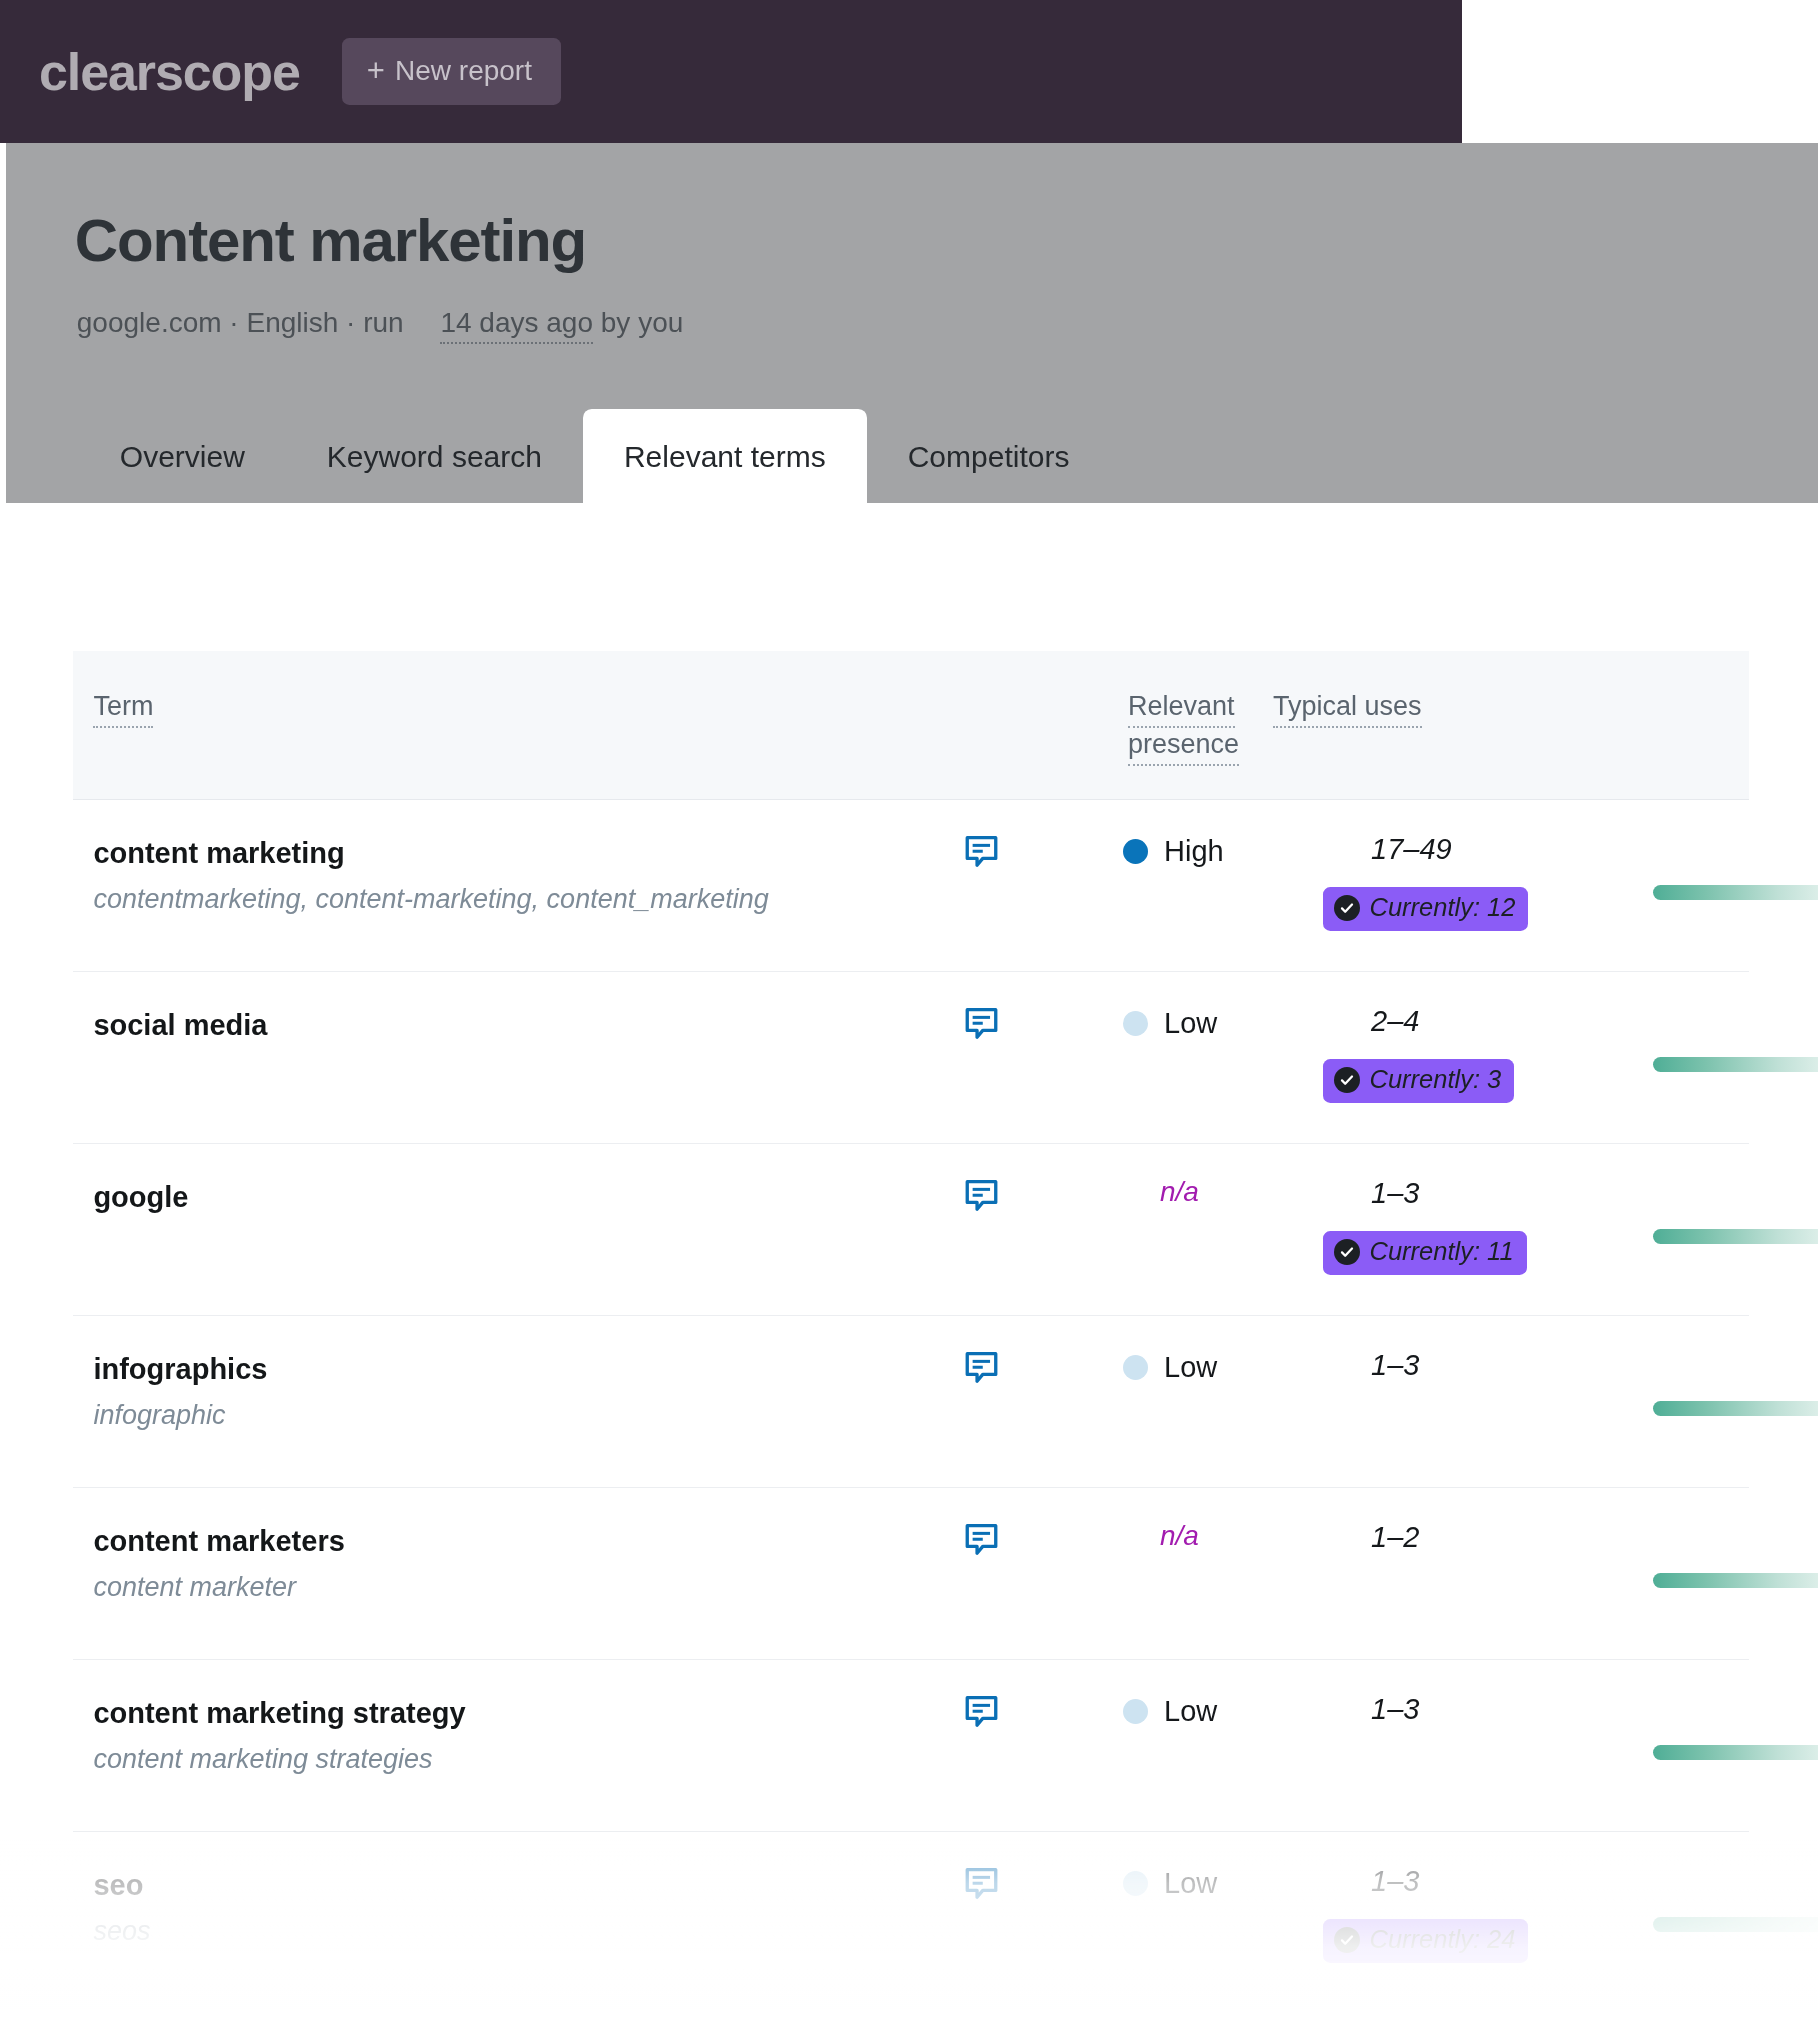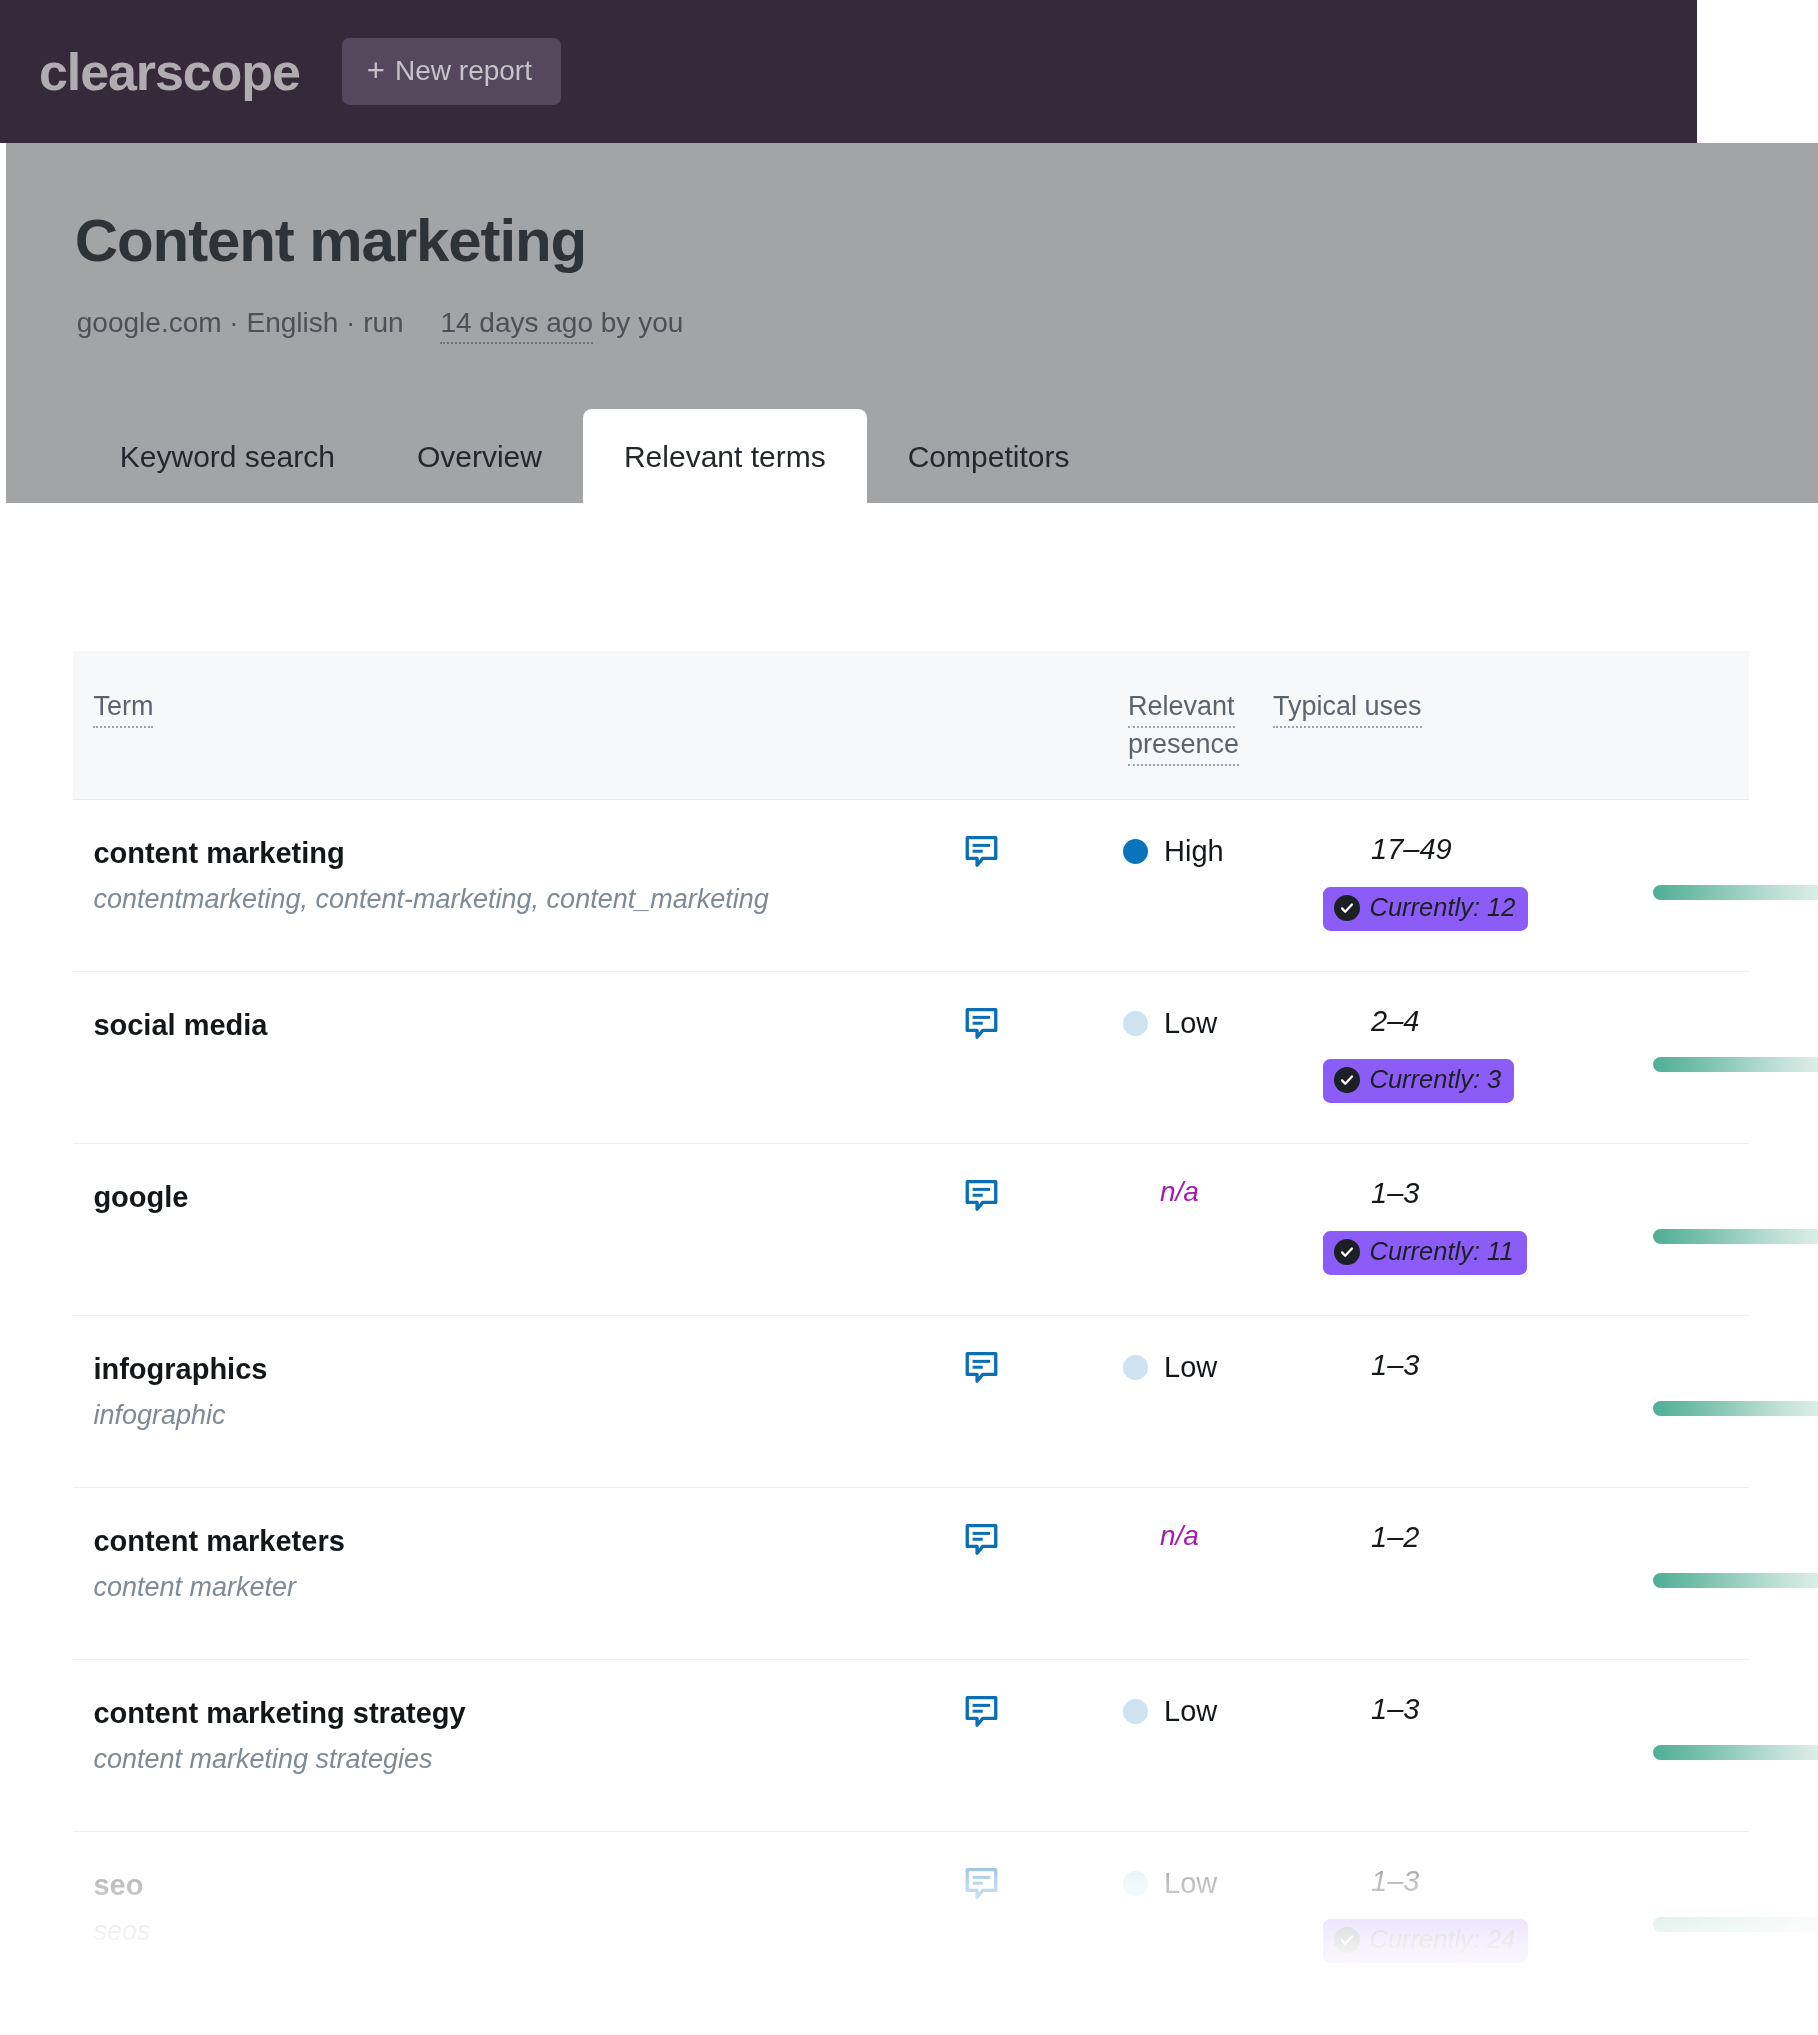--- a/index.html
+++ b/index.html
@@ -9,21 +9,21 @@
     height: 2035px;
     background: #ffffff;
     font-family: "Liberation Sans", sans-serif;
     overflow: hidden;
   }
 
   
   .topbar {
     position: absolute;
     left: 0; top: 0;
-    width: 1697px; height: 143px;
+    width: 1462px; height: 143px;
     background: #362a3a;
     display: flex;
     align-items: center;
     padding-left: 39px;
   }
   .brand {
     color: #b0acb2;
     font-size: 52px;
     font-weight: 700;
     letter-spacing: -1.1px;
@@ -251,22 +251,22 @@
 </div>
 
 <div class="report-header">
   <div class="report-title">Content marketing</div>
 
   <div class="report-meta">
     <span>google.com</span><span> · </span><span>English</span><span> · </span><span>run </span><span class="dotted">14 days ago</span><span> by you</span>
   </div>
 
   <div class="tabs">
+    <div class="tab">Overview</div>
     <div class="tab">Keyword search</div>
-    <div class="tab">Overview</div>
     <div class="tab active">Relevant terms</div>
     <div class="tab">Competitors</div>
   </div>
 </div>
 
 <div class="table-card">
 
   <div class="thead">
     <div class="th th-term">
       <u>Term</u>

